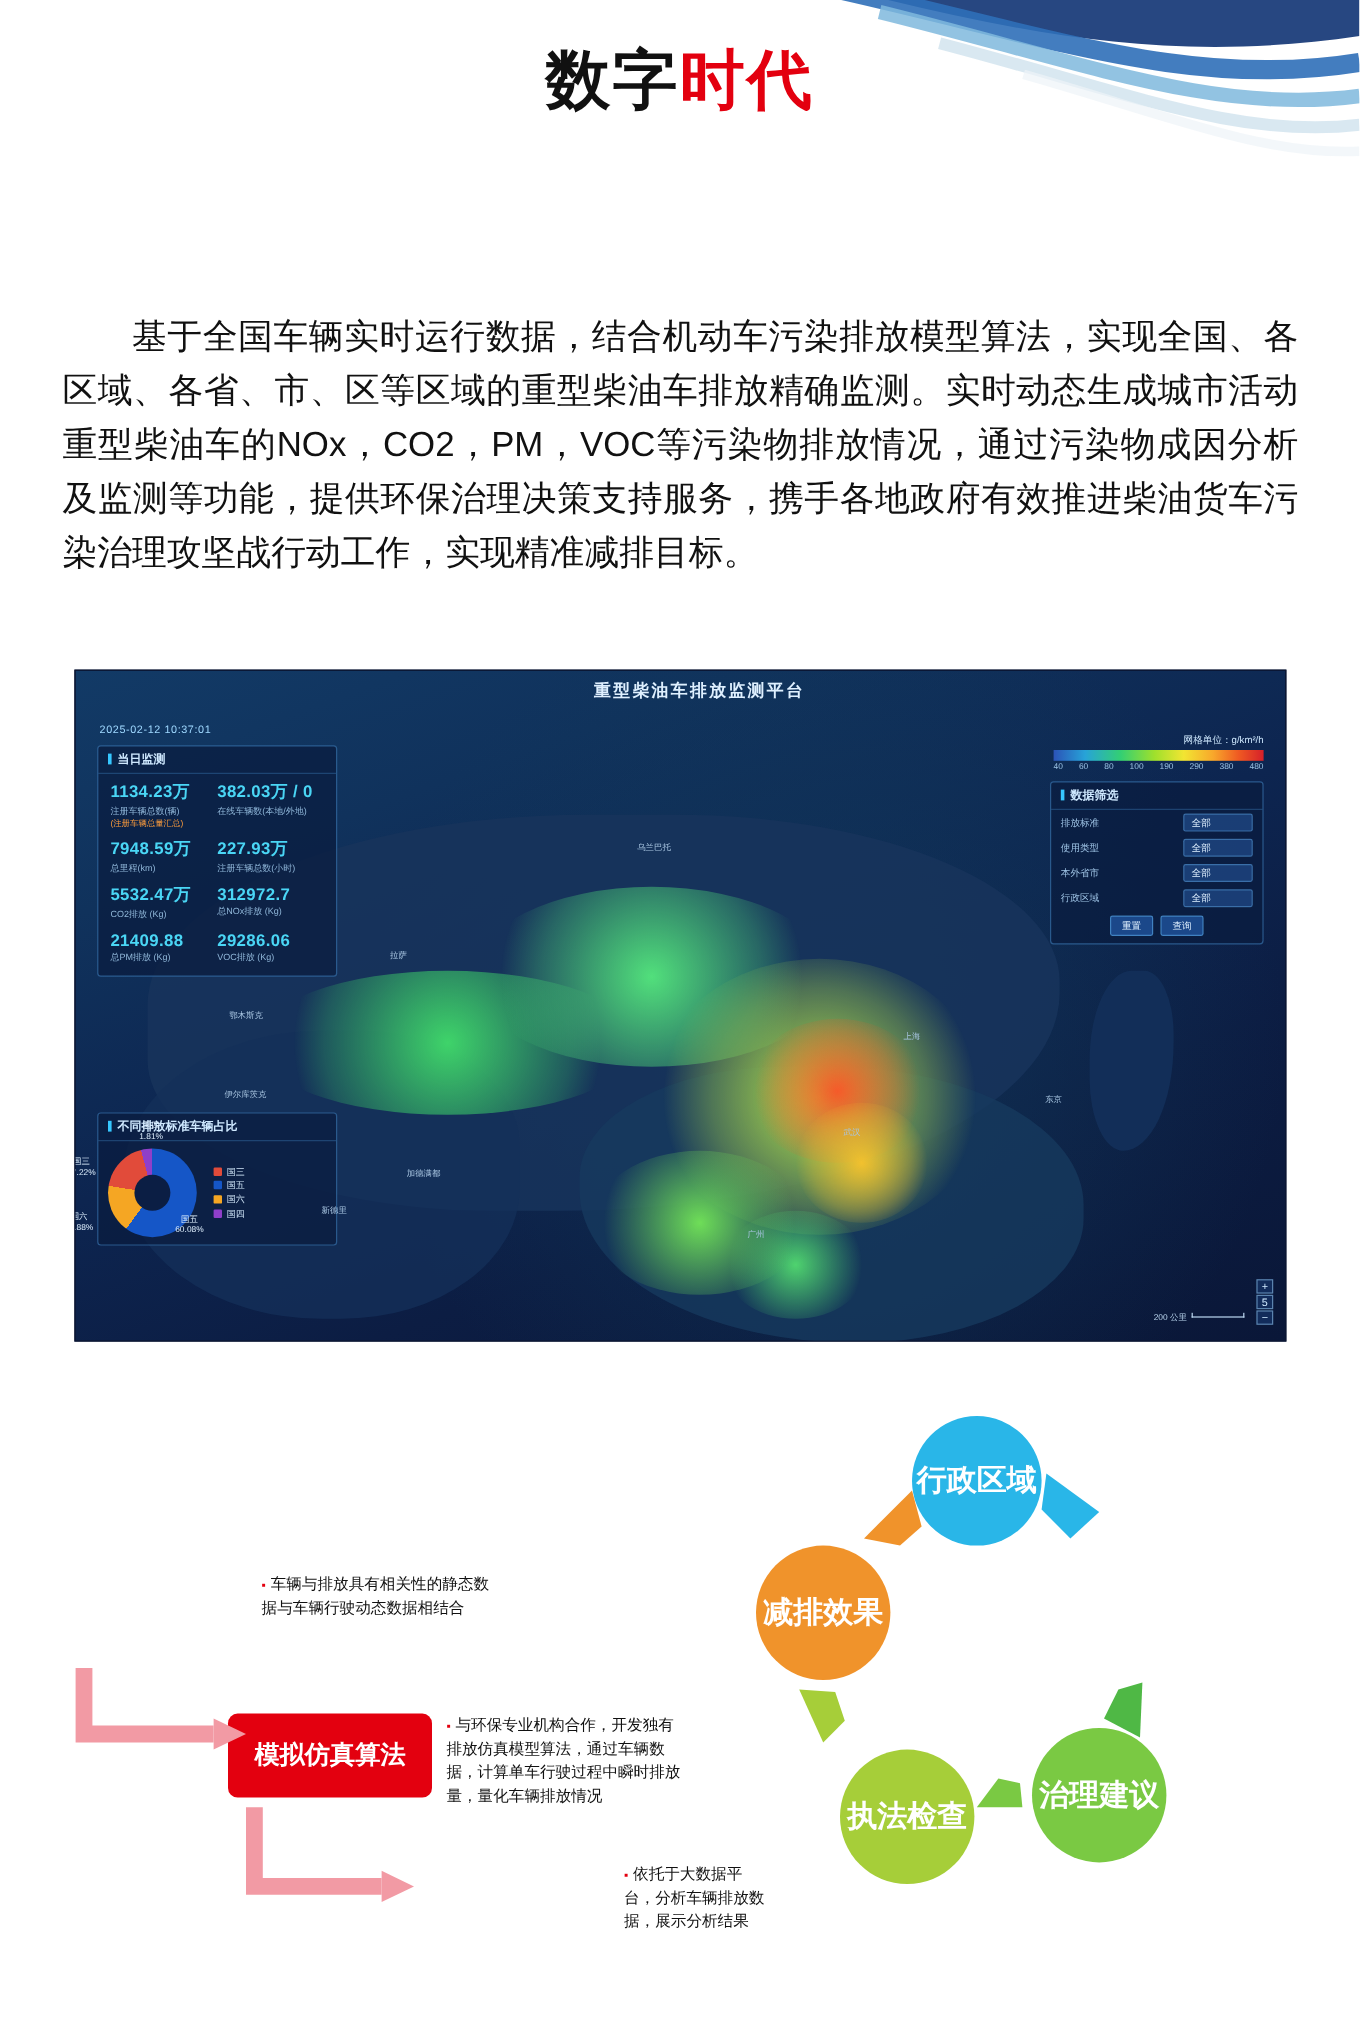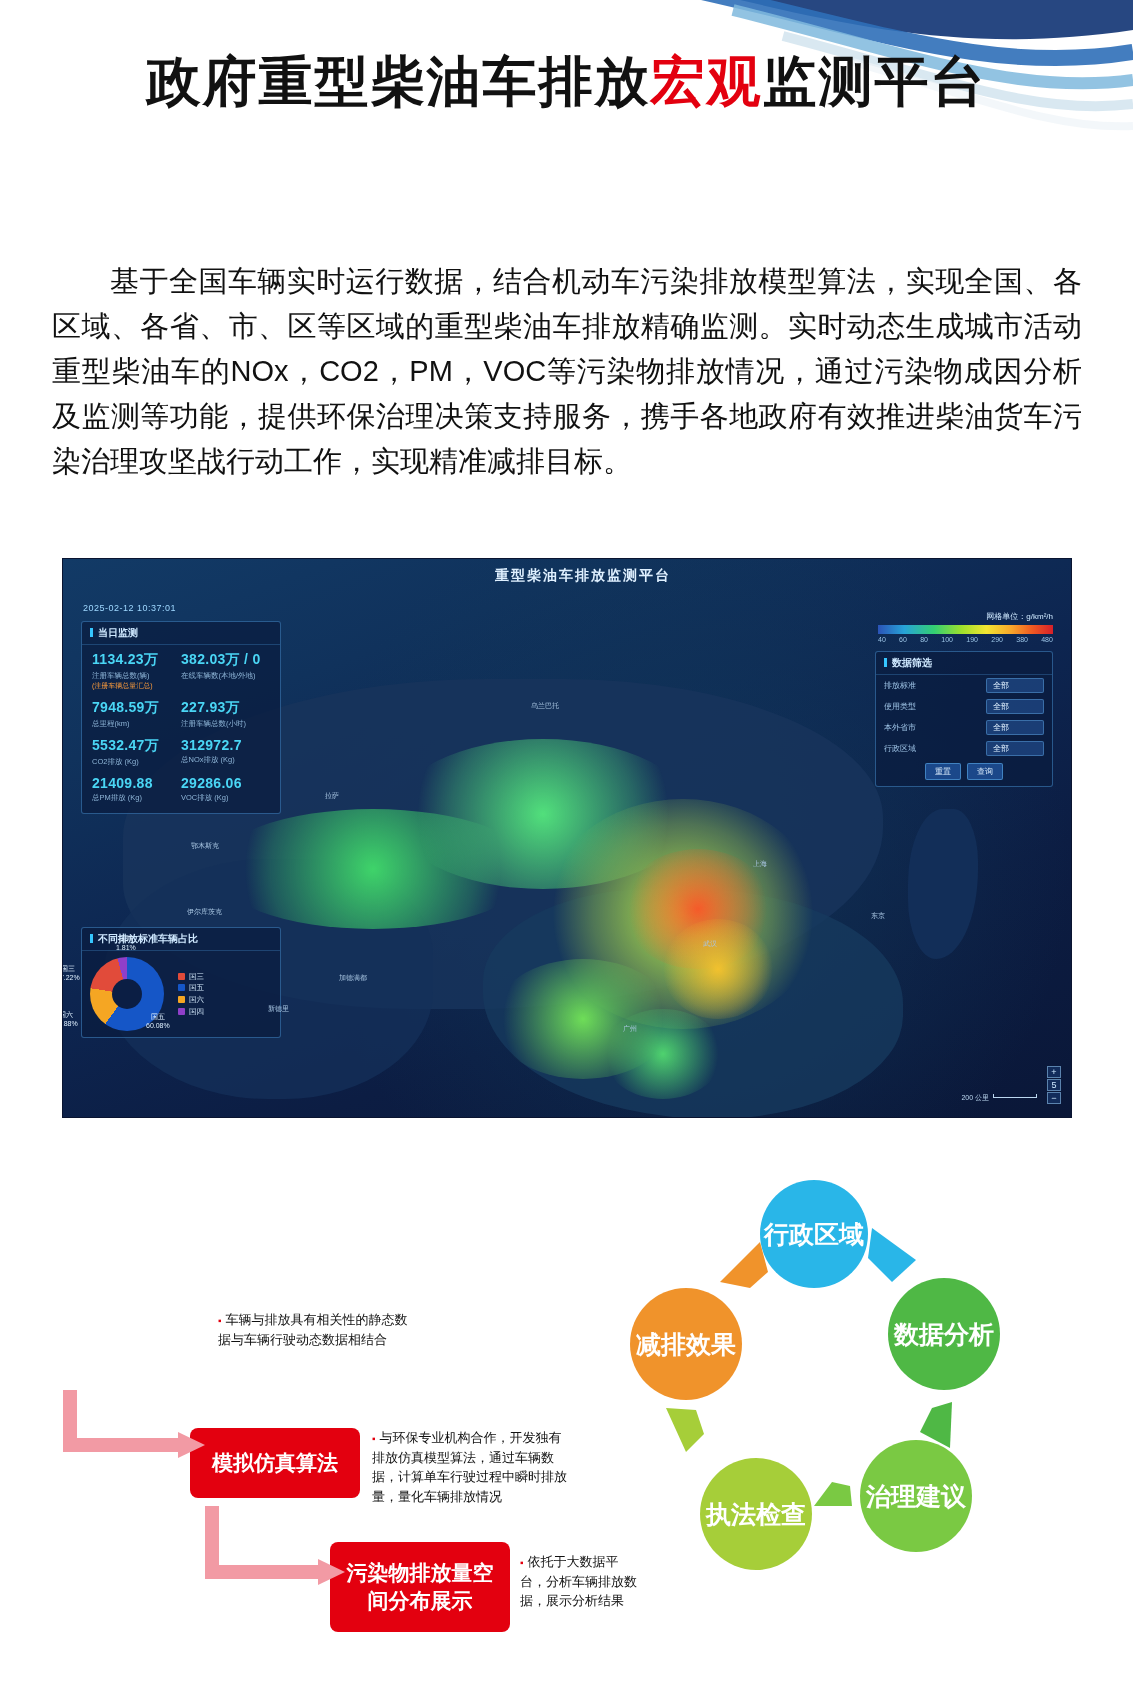--- a/index.html
+++ b/index.html
@@ -120,22 +120,22 @@
   <svg width="560" height="210" viewBox="0 0 560 210">
     <path d="M40,-30 C220,10 360,60 560,30 L560,0 L40,-30 Z" fill="#1b3d7a" opacity="0.95"></path>
     <path d="M120,-10 C300,30 420,75 560,52" stroke="#2f6fb8" stroke-width="16" fill="none" opacity="0.9"></path>
     <path d="M160,10 C330,52 440,96 560,80" stroke="#7fb8dd" stroke-width="12" fill="none" opacity="0.85"></path>
     <path d="M210,36 C370,78 460,116 560,104" stroke="#cfe2ee" stroke-width="10" fill="none" opacity="0.8"></path>
     <path d="M280,62 C400,96 480,130 560,126" stroke="#eef4f8" stroke-width="8" fill="none" opacity="0.7"></path>
   </svg>
 </div>
 
 <div class="title-block">
-  <div class="title-line2">
-    <span class="blk">政府重型柴油车排放</span><span class="red">宏观</span><span class="blk">监测平台</span>
+  <div class="title-line1">
+    <span class="blk">数字</span><span class="red">时代</span>
   </div>
 </div>
 
 <p class="intro">基于全国车辆实时运行数据，结合机动车污染排放模型算法，实现全国、各区域、各省、市、区等区域的重型柴油车排放精确监测。实时动态生成城市活动重型柴油车的NOx，CO2，PM，VOC等污染物排放情况，通过污染物成因分析及监测等功能，提供环保治理决策支持服务，携手各地政府有效推进柴油货车污染治理攻坚战行动工作，实现精准减排目标。</p>
 
 <div class="dash">
   <div class="dash-map"></div>
 
   <div class="land" style="left:60px; top:120px; width:760px; height:330px; background:#17345c; opacity:0.85; border-radius:48% 42% 55% 38%;"></div>
   <div class="land" style="left:420px; top:330px; width:420px; height:230px; background:#173a5e; opacity:0.8; border-radius:40% 50% 45% 55%;"></div>
@@ -283,34 +283,32 @@
   </div>
   <div class="scalebar"><span>200 公里</span><i></i></div>
 </div>
 
 <div class="flow">
   <div class="fnote" style="left:178px; top:30px; width:200px;">车辆与排放具有相关性的静态数据与车辆行驶动态数据相结合</div>
 
   <div class="fbox" style="left:150px; top:148px; width:170px; height:70px;">模拟仿真算法</div>
   <div class="fnote" style="left:332px; top:148px; width:200px;">与环保专业机构合作，开发独有排放仿真模型算法，通过车辆数据，计算单车行驶过程中瞬时排放量，量化车辆排放情况</div>
 
-  <div class="fbox" style="left:290px; top:262px; width:180px; height:90px;">污染物排放量空间分布展示</div>
   <div class="fnote" style="left:480px; top:272px; width:120px;">依托于大数据平台，分析车辆排放数据，展示分析结果</div>
 
   <svg class="arrow" style="left:0; top:0;" width="540" height="400">
     <path d="M30,110 L30,165 L138,165" stroke="#f29aa4" stroke-width="14" fill="none"></path>
     <polygon points="138,152 165,165 138,178" fill="#f29aa4"></polygon>
     <path d="M172,226 L172,292 L278,292" stroke="#f29aa4" stroke-width="14" fill="none"></path>
     <polygon points="278,279 305,292 278,305" fill="#f29aa4"></polygon>
   </svg>
 </div>
 
 <div class="cycle">
   <div class="bubble" style="left:160px; top:10px; width:108px; height:108px; background:#29b6e8;">行政区域</div>
-  <div class="bubble" style="left:288px; top:108px; width:112px; height:112px; background:#4fb845;">数据分析</div>
   <div class="bubble" style="left:260px; top:270px; width:112px; height:112px; background:#7ac943;">治理建议</div>
   <div class="bubble" style="left:100px; top:288px; width:112px; height:112px; background:#a6ce39;">执法检查</div>
   <div class="bubble" style="left:30px; top:118px; width:112px; height:112px; background:#f0932b;">减排效果</div>
 
   <svg style="position:absolute; left:0; top:0;" width="510" height="430">
     <polygon points="120,112 160,72 168,102 150,118" fill="#f0932b"></polygon>
     <polygon points="272,58 316,90 292,112 268,88" fill="#29b6e8"></polygon>
     <polygon points="352,232 350,278 320,262 332,238" fill="#4fb845"></polygon>
     <polygon points="252,336 214,336 232,312 250,316" fill="#7ac943"></polygon>
     <polygon points="86,282 66,238 96,240 104,264" fill="#a6ce39"></polygon>

